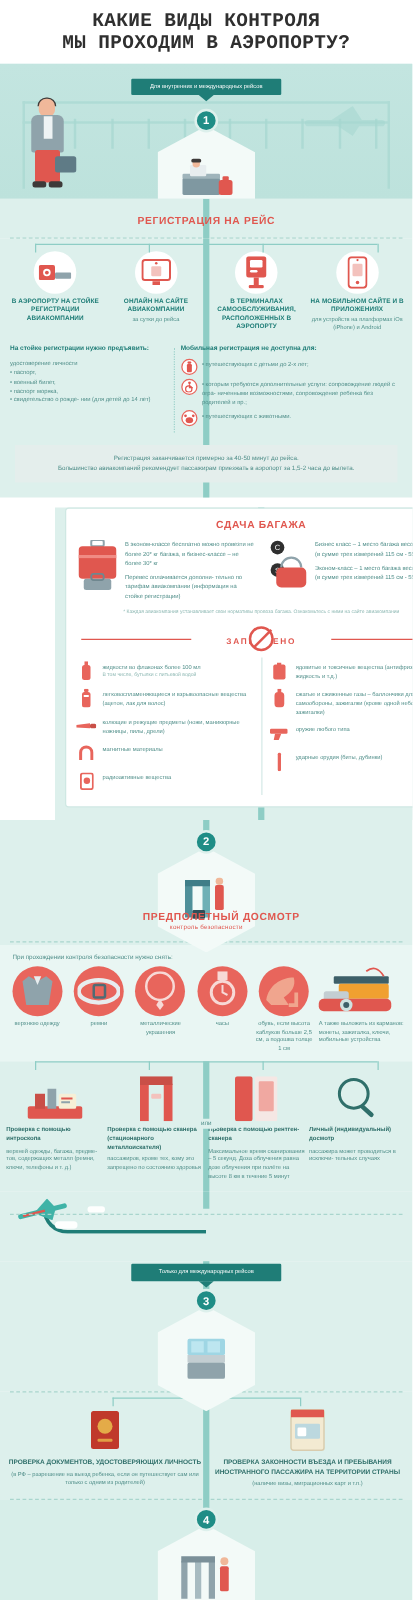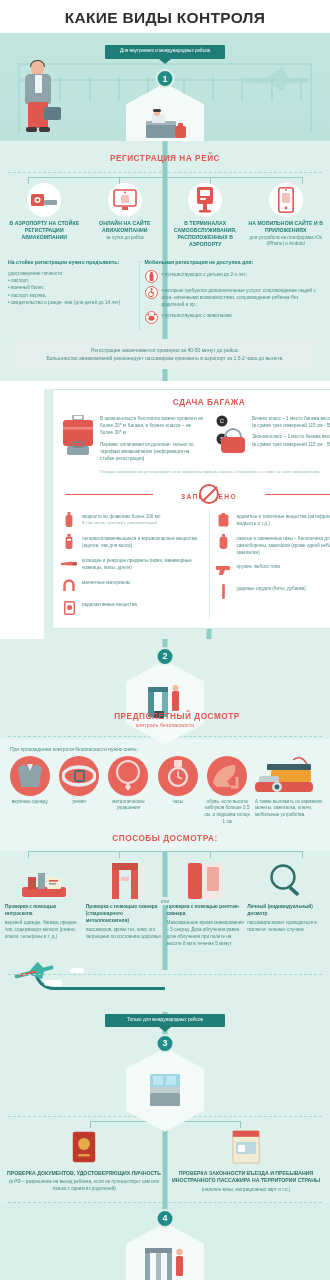--- a/index.html
+++ b/index.html
@@ -8,21 +8,21 @@
     background: #ffffff;
     font-family: "Liberation Sans", "DejaVu Sans", sans-serif;
   }
   body { width: 330px; overflow-x: hidden; }
 
   .page { width: 330px; position: relative; background: #fff; }
 
   
   .title-block { padding: 9px 8px 7px; text-align: center; background:#fff; }
   .title-line {
-    font-family: Liberation Sans, sans-serif;
+    font-family: Liberation Mono, monospace;
     font-weight: bold;
     color: #2f2f2f;
     font-size: 15.5px;
     letter-spacing: .3px;
     line-height: 1.12;
     text-transform: uppercase;
   }
 
   
   .band { position: relative; width: 330px; }
@@ -212,20 +212,21 @@
 
   .cloud{ position:absolute; background:#fff; border-radius:8px; opacity:.95;}
 </style>
 </head>
 <body>
 
 <div class="page">
 
   <div class="title-block">
     <div class="title-line">КАКИЕ ВИДЫ КОНТРОЛЯ</div>
+    <div class="title-line">МЫ ПРОХОДИМ В АЭРОПОРТУ?</div>
   </div>
 
   <div class="band band-hero">
     <div class="hero-sky"></div>
     <div class="hero-terminal"></div>
     <div class="hero-truss">
       <i style="left:4%"></i>
         <i style="left:14%"></i>
         <i style="left:24%"></i>
         <i style="left:34%"></i>
@@ -607,21 +608,20 @@
             <rect x="6" y="20" width="20" height="8" rx="2" fill="#c3ced2"></rect>
             <rect x="2" y="26" width="58" height="10" rx="4" fill="#e0574f"></rect>
             <circle cx="24" cy="31" r="5" fill="#cfe3e1"></circle>
               <circle cx="24" cy="31" r="2.4" fill="#3d5f68"></circle>
             <path d="M40 4 q8 -6 14 4" fill="none" stroke="#e0574f" stroke-width="1.4" marker-end=""></path>
           </svg>
         </div>
         <div class="rm-lb" style="text-align:left;padding-left:2px;">А также выложить из карманов: монеты, зажигалка, ключи, мобильные устройства</div>
       </div>
     </div>
-    <div class="sec-title" style="padding:2px 0 7px;">СПОСОБЫ ДОСМОТРА:</div>
   </div>
 
   <div class="band band-mint">
     <div class="spine"></div>
     <div class="methods-row">
       <div class="branch" style="top:0;">
         <i style="left:0"></i>
           <i style="left:33.3%"></i>
           <i style="left:66.6%"></i>
           <i style="left:100%"></i>

